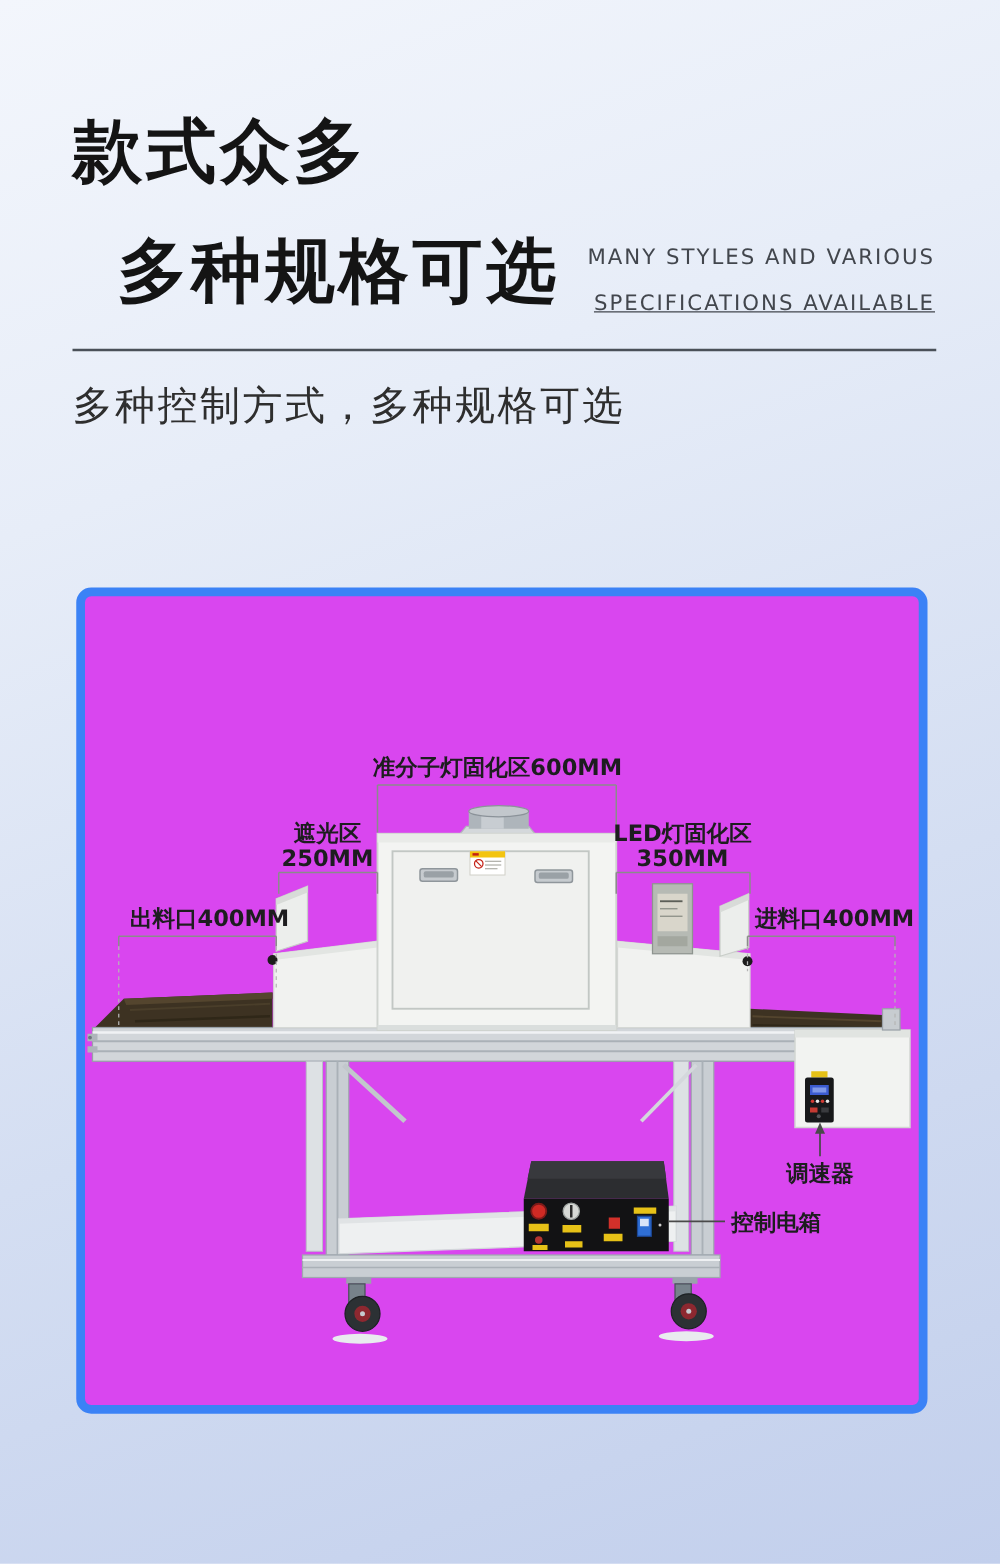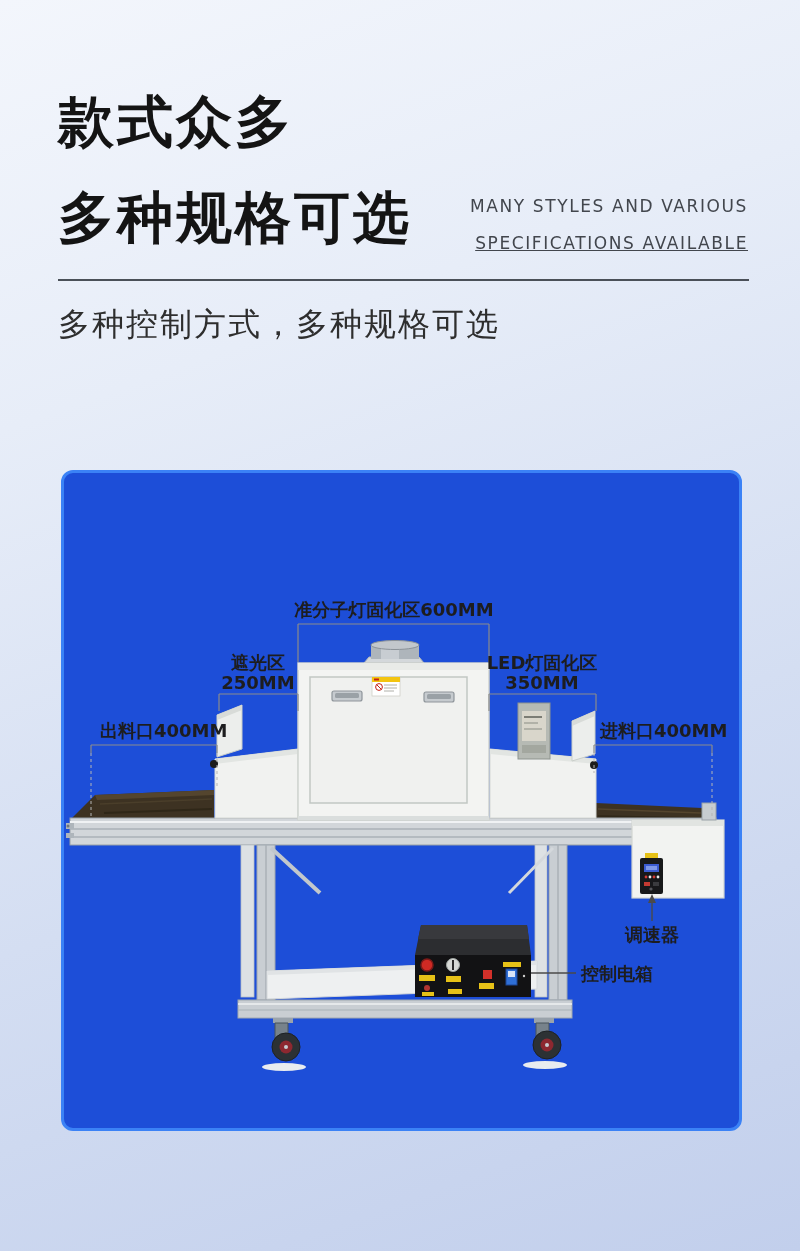--- a/index.html
+++ b/index.html
@@ -4,30 +4,30 @@
 <style>
   html,body{margin:0;padding:0;}
   body{
     width:800px;height:1251px;position:relative;overflow:hidden;
     font-family:"DejaVu Sans","Liberation Sans",sans-serif;
     background:linear-gradient(160deg,#f3f6fc 0%,#e7edf8 28%,#d4def2 62%,#c2cfec 100%);
   }
   .title{position:absolute;left:58px;color:#141414;font-weight:900;
          font-size:56px;letter-spacing:3px;line-height:1;white-space:nowrap;}
   .title.l1{top:94px;}
-  .title.l2{top:190px;}
+  .title.l2{top:190px;margin-left:36px;}
   .en{position:absolute;right:52px;font-size:17px;font-weight:500;
       color:#42464d;letter-spacing:1.6px;white-space:nowrap;line-height:1;}
   .en.l1{top:198px;}
   .en.l2{top:235px;text-decoration:underline;}
   .divider{position:absolute;left:58px;top:279px;width:691px;height:2px;background:#4a5058;}
   .tagline{position:absolute;left:58px;top:303px;font-size:32px;color:#2e2e2e;
            letter-spacing:2px;font-weight:400;white-space:nowrap;}
   .photo-card{position:absolute;left:61px;top:470px;width:681px;height:661px;
-              box-sizing:border-box;background:#1d4ed8;border:3px solid #3b82f6;
+              box-sizing:border-box;background:#d946ef;border:7px solid #3b82f6;
               border-radius:12px;}
   .photo-card svg{position:absolute;left:0;top:0;width:675px;height:655px;display:block;}
   
   .dim-label{font:700 18px "DejaVu Sans",sans-serif;fill:#1d1d1f;}
   .dim-line{stroke:#8b8b8b;stroke-width:1.2;fill:none;}
   .dim-dash{stroke:#b5b5b5;stroke-width:1;fill:none;stroke-dasharray:3 3;}
   .pointer{stroke:#4a4a4a;stroke-width:1.4;fill:none;}
 </style>
 </head>
 <body>

